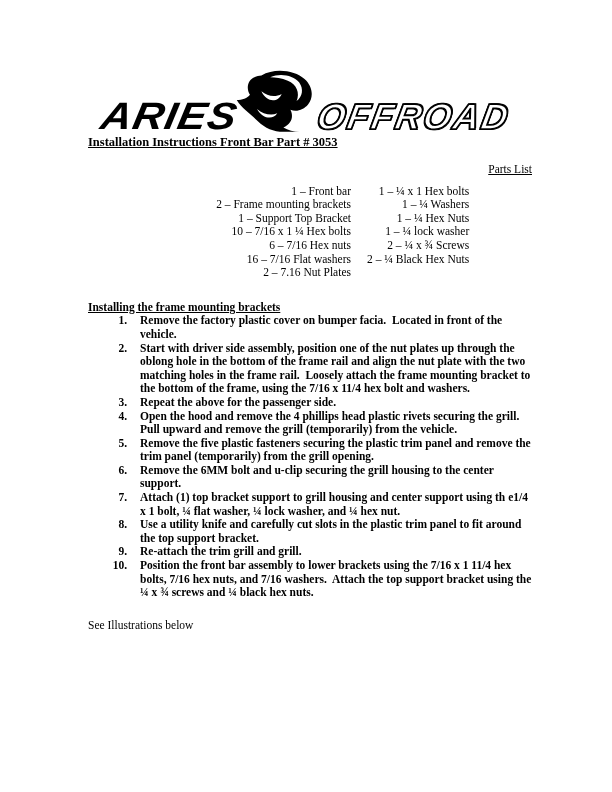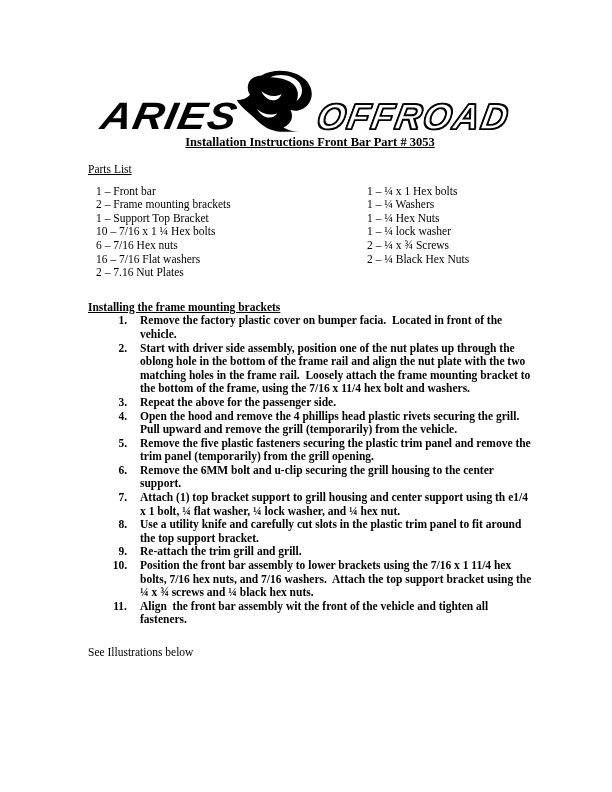--- a/index.html
+++ b/index.html
@@ -52,34 +52,33 @@
     color:#ffffff;
     -webkit-text-stroke:1.5px #000000;
     text-shadow:1px 1px 0 #000, -1px -1px 0 #000, 1px -1px 0 #000, -1px 1px 0 #000;
     transform:skewX(-10deg);
     transform-origin:left bottom;
     white-space:nowrap;
   }
 
   
   .title1, .title2 {
-    text-align:center;
     font-weight:bold;
     font-size:12.5px;
     line-height:15px;
     text-decoration:underline;
   }
   .title1 { margin-top:3px; }
 
   
   .section-heading {
     text-decoration:underline;
     white-space:pre-wrap;
   }
-  .parts-section { margin-top:13px; }
+  .parts-section { margin-top:13px;text-align:right; }
   .parts-columns { display:flex; }
   .parts-col { list-style:none; margin:8px; padding:0; width:255px; }
   .parts-col.right { width:auto; }
   .part-item { white-space:pre-wrap; }
 
   .install-section { margin-top:13px;font-weight:bold; }
   .steps { margin:0; padding:0; list-style:none; }
   .step { display:flex; }
   .step-num { flex:0 0 39px; text-align:right; }
   .step-text { flex:1; padding-left:13px; white-space:pre-wrap; }
@@ -184,22 +183,18 @@
         <span class="step-text">Use a utility knife and carefully cut slots in the plastic trim panel to fit around the top support bracket.</span>
       </li>
         <li class="step">
         <span class="step-num">9.</span>
         <span class="step-text">Re-attach the trim grill and grill.</span>
       </li>
         <li class="step">
         <span class="step-num">10.</span>
         <span class="step-text">Position the front bar assembly to lower brackets using the 7/16 x 1 11/4 hex bolts, 7/16 hex nuts, and 7/16 washers.  Attach the top support bracket using the ¼ x ¾ screws and ¼ black hex nuts.</span>
       </li>
-        <li class="step">
-        <span class="step-num">11.</span>
-        <span class="step-text">Align  the front bar assembly wit the front of the vehicle and tighten all fasteners.</span>
-      </li>
       </ol>
   </section>
 
   <div class="footer-note">See Illustrations below</div>
 
 </div>
 
 </body></html>

